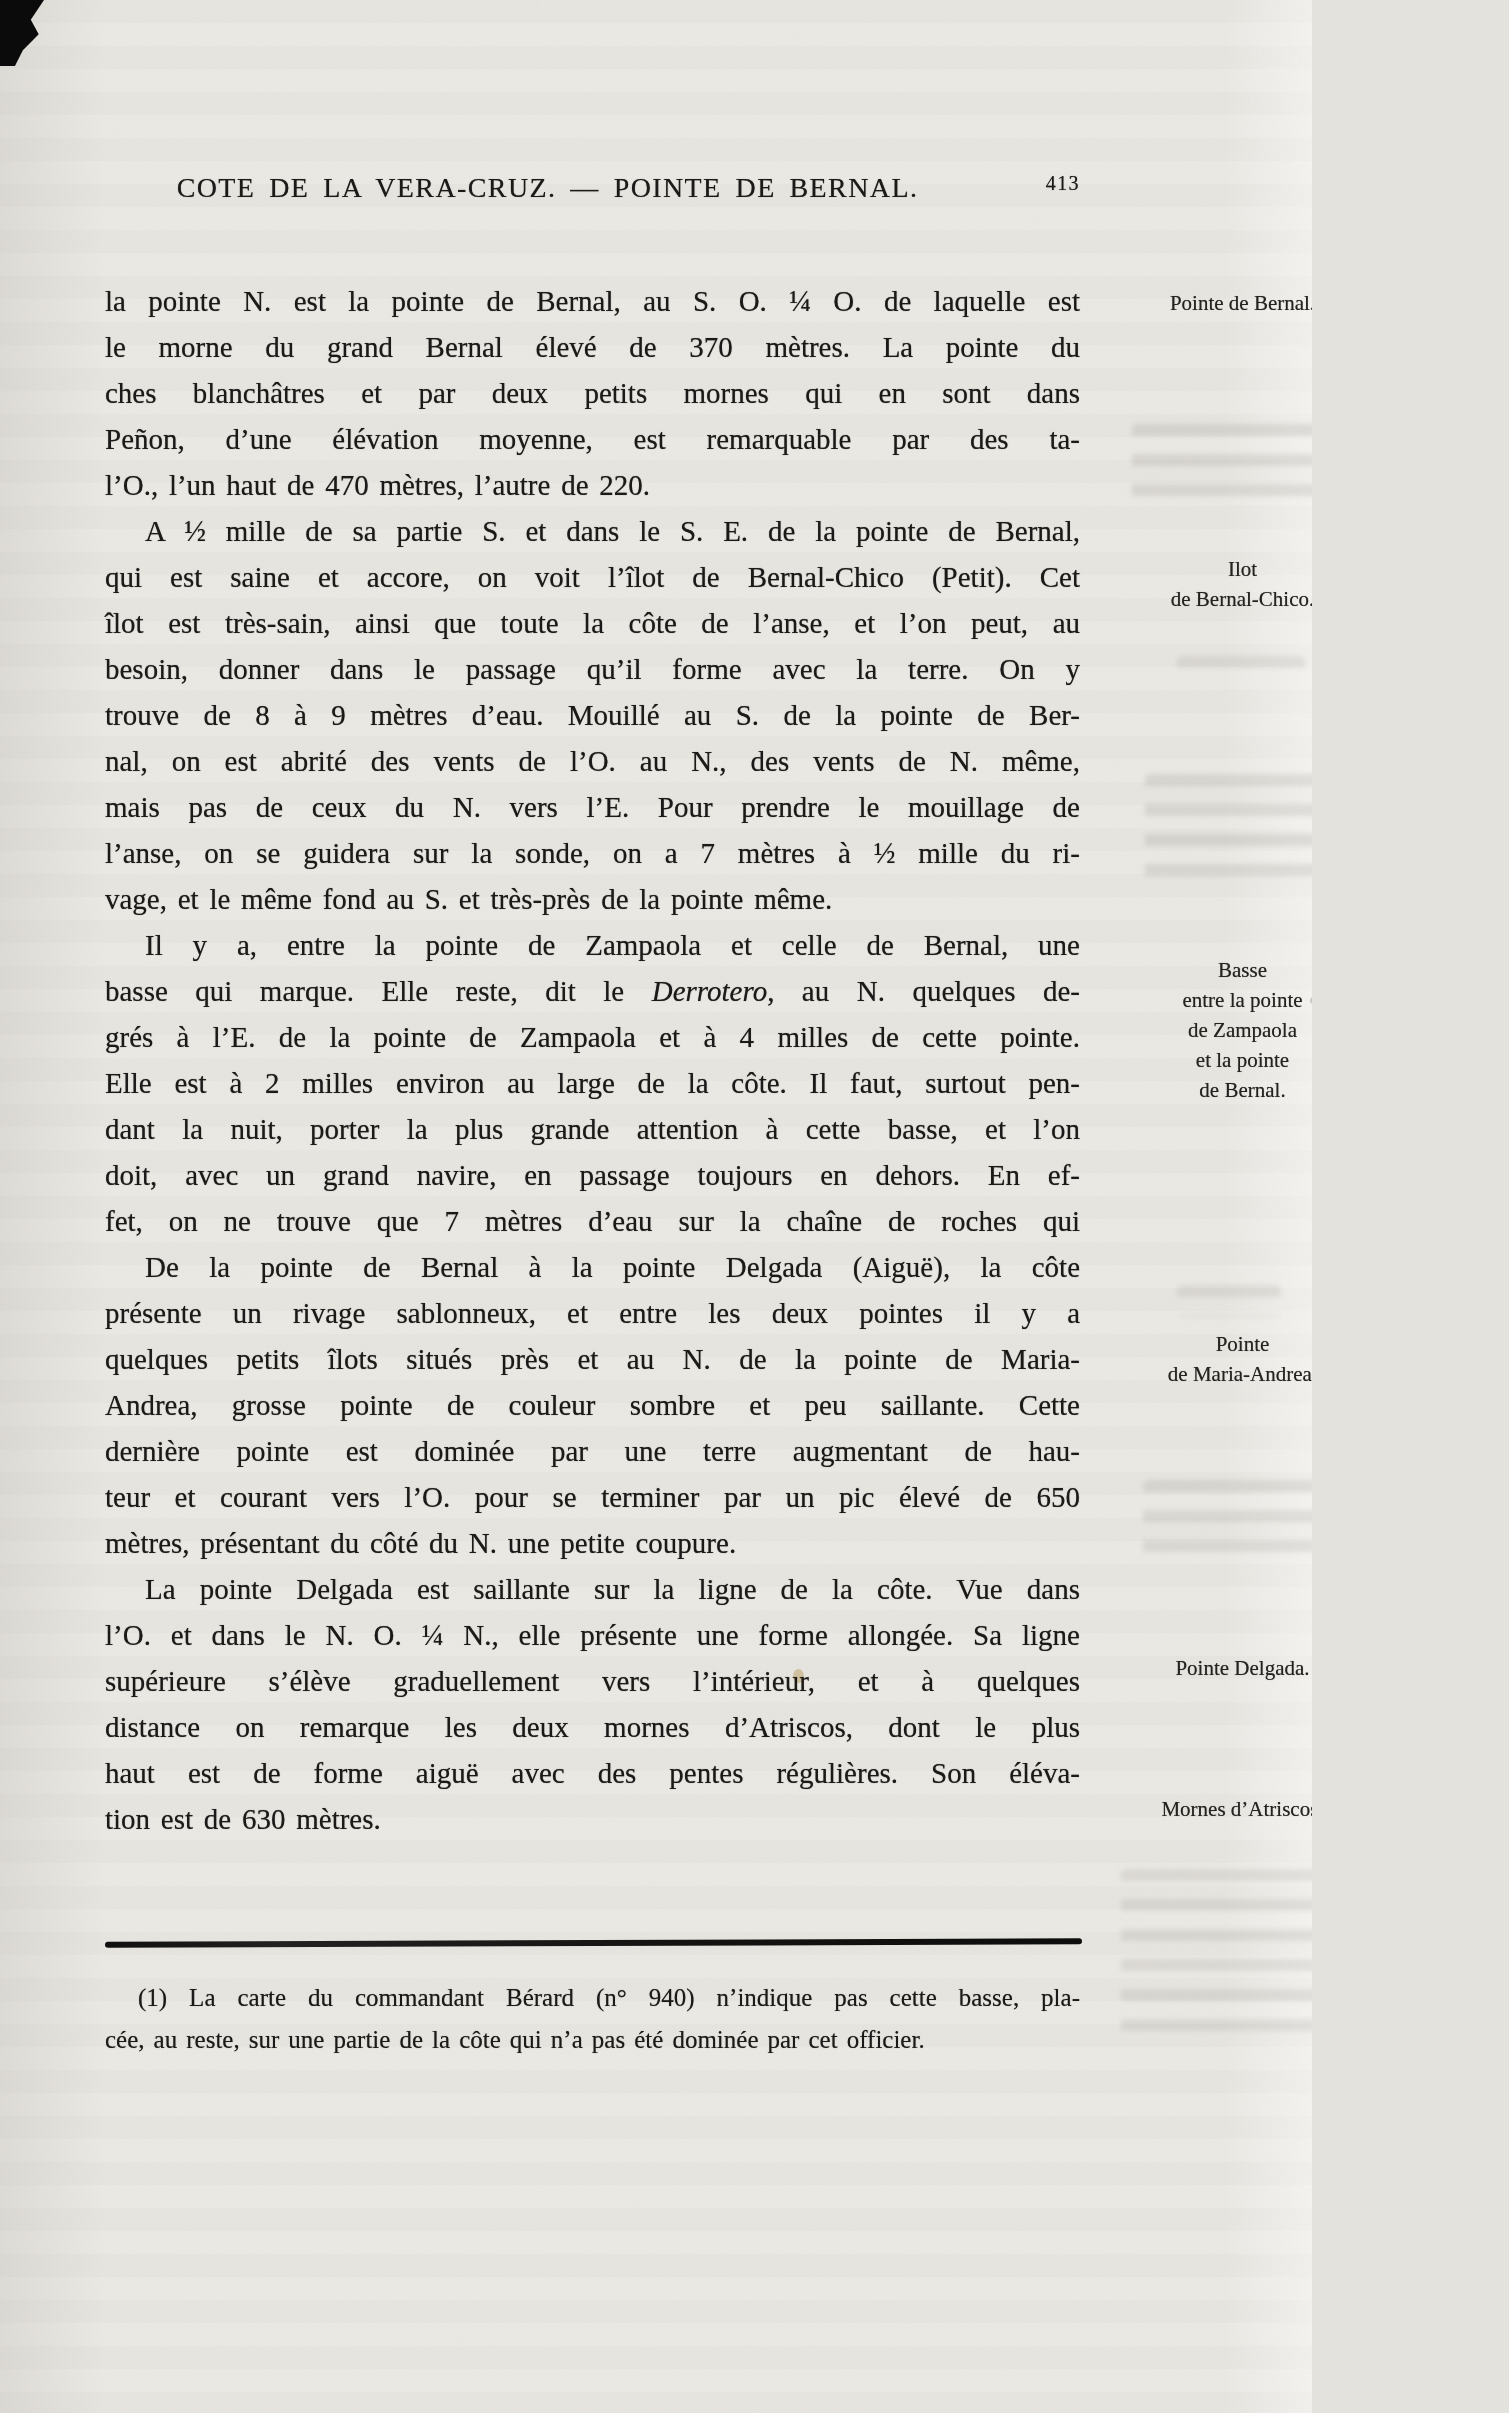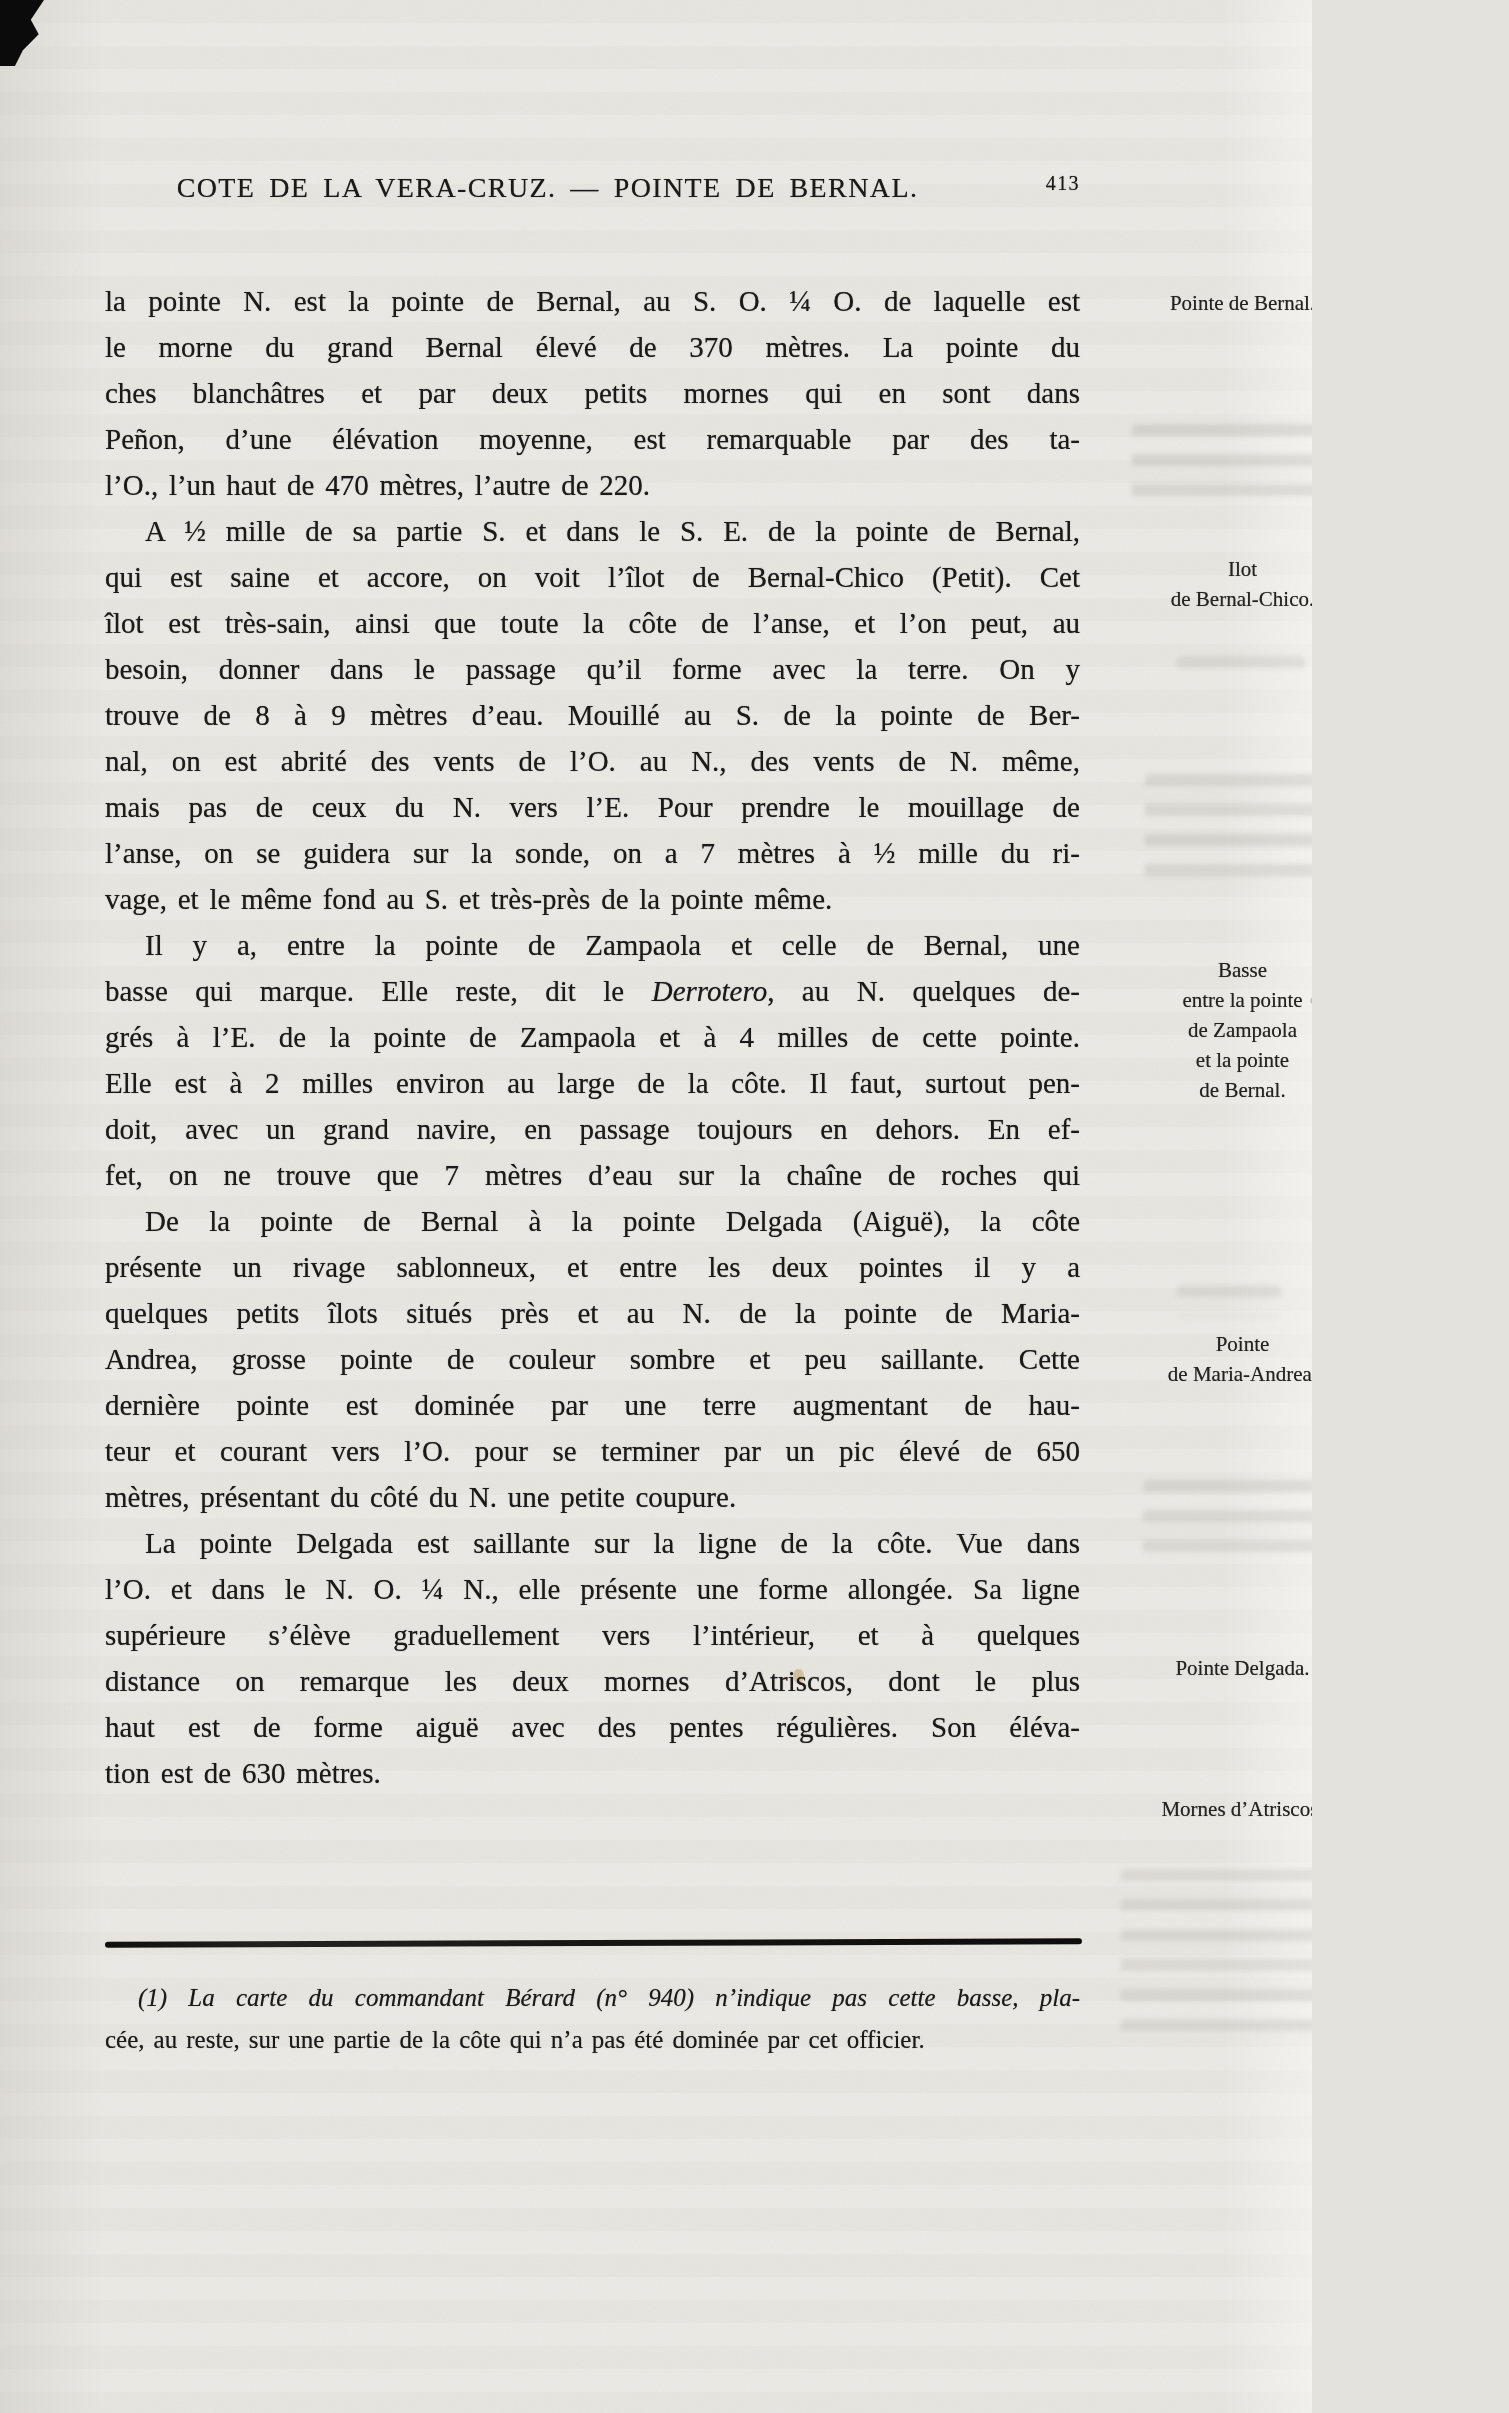--- a/index.html
+++ b/index.html
@@ -63,21 +63,21 @@
     position:absolute;left:105px;top:1940px;width:977px;height:6.2px;
     background:linear-gradient(90deg,#101010,#232220 18%,#151412 55%,#0d0d0d);
     border-radius:3.5px;transform:rotate(-0.2deg);
   }
 
   .footnote{position:absolute;left:105px;top:1977px;width:975px;font-size:25px;}
   .fl{
     height:42px;line-height:42px;text-align:justify;text-align-last:justify;
     text-shadow:0 0 0.8px rgba(25,24,22,.55);
   }
-  .fl.ind{text-indent:33px;font-style:italic;}
+  .fl.ind{text-indent:33px;}
   .fl.end{text-align-last:left;word-spacing:2.8px;}
 
   .smudge{
     position:absolute;pointer-events:none;
     background:repeating-linear-gradient(180deg, rgba(115,113,104,.32) 0 11.8px, rgba(0,0,0,0) 11.8px 30px);
     filter:blur(2.8px);opacity:.5;border-radius:5.5px;
   }
   .sm-1{left:1132px;top:424px;width:204px;height:78px;}
   .sm-2{left:1177px;top:656px;width:128px;height:29px;opacity:.4;}
   .sm-3{left:1145px;top:774px;width:211px;height:119px;}
@@ -119,20 +119,21 @@
     <div class="bl">besoin, donner dans le passage qu’il forme avec la terre. On y</div>
     <div class="bl">trouve de 8 à 9 mètres d’eau. Mouillé au S. de la pointe de Ber-</div>
     <div class="bl">nal, on est abrité des vents de l’O. au N., des vents de N. même,</div>
     <div class="bl">mais pas de ceux du N. vers l’E. Pour prendre le mouillage de</div>
     <div class="bl">l’anse, on se guidera sur la sonde, on a 7 mètres à ½ mille du ri-</div>
     <div class="bl end">vage, et le même fond au S. et très-près de la pointe même.</div>
     <div class="bl ind">Il y a, entre la pointe de Zampaola et celle de Bernal, une</div>
     <div class="bl"><span>basse qui marque. Elle reste, dit le </span><i>Derrotero</i><span>, au N. quelques de-</span></div>
     <div class="bl">grés à l’E. de la pointe de Zampaola et à 4 milles de cette pointe.</div>
     <div class="bl">Elle est à 2 milles environ au large de la côte. Il faut, surtout pen-</div>
+    <div class="bl">dant la nuit, porter la plus grande attention à cette basse, et l’on</div>
     <div class="bl">doit, avec un grand navire, en passage toujours en dehors. En ef-</div>
     <div class="bl">fet, on ne trouve que 7 mètres d’eau sur la chaîne de roches qui</div>
     <div class="bl ind">De la pointe de Bernal à la pointe Delgada (Aiguë), la côte</div>
     <div class="bl">présente un rivage sablonneux, et entre les deux pointes il y a</div>
     <div class="bl">quelques petits îlots situés près et au N. de la pointe de Maria-</div>
     <div class="bl">Andrea, grosse pointe de couleur sombre et peu saillante. Cette</div>
     <div class="bl">dernière pointe est dominée par une terre augmentant de hau-</div>
     <div class="bl">teur et courant vers l’O. pour se terminer par un pic élevé de 650</div>
     <div class="bl end">mètres, présentant du côté du N. une petite coupure.</div>
     <div class="bl ind">La pointe Delgada est saillante sur la ligne de la côte. Vue dans</div>

